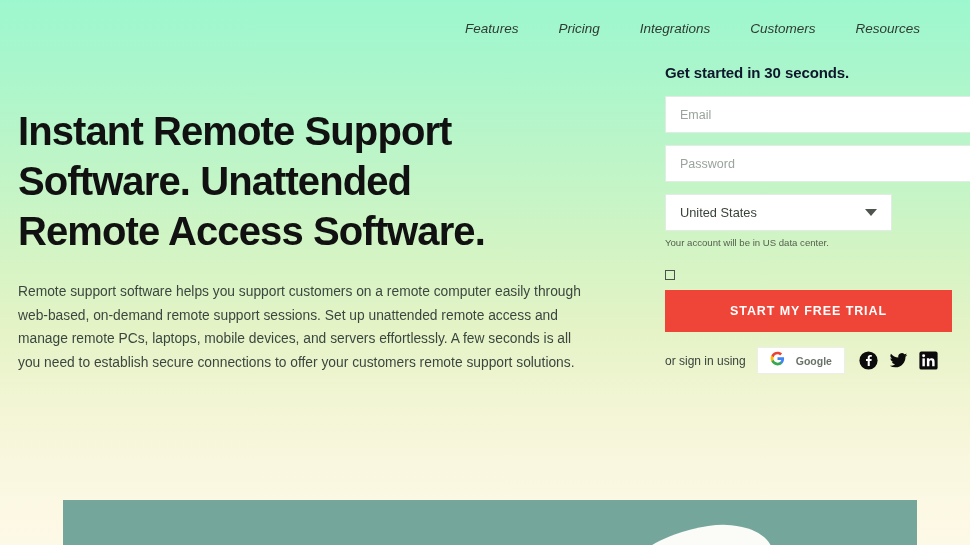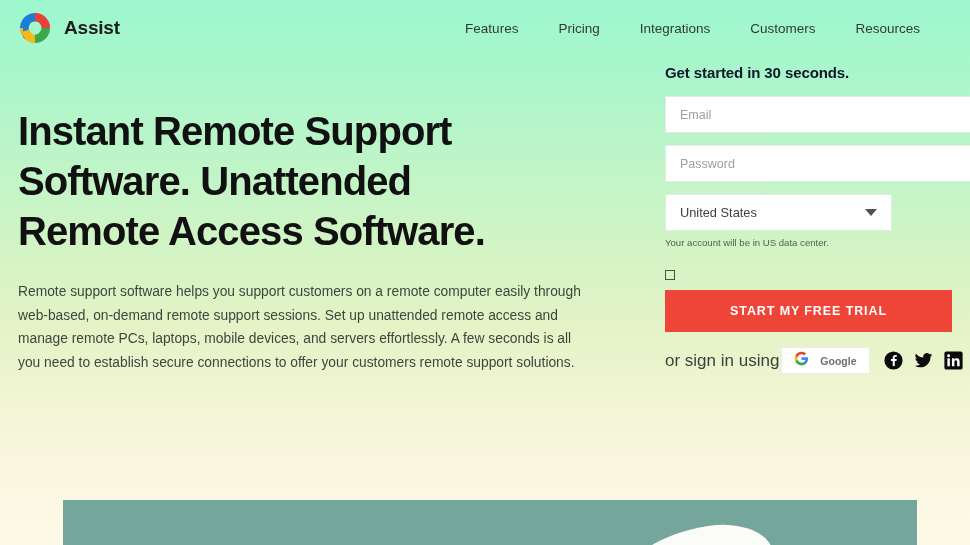--- a/index.html
+++ b/index.html
@@ -61,20 +61,21 @@
     align-items: center;
     gap: 40px;
     padding-right: 30px;
   }
 
   .nav-item {
     font-size: 13.5px;
     color: #2f3b33;
     cursor: pointer;
     white-space: nowrap;
+    font-style: italic;
   }
 
   
   .main {
     display: flex;
     padding: 50px 18px 0 18px;
     align-items: flex-start;
   }
 
   .left-col {
@@ -206,23 +207,23 @@
   }
 
   .social-row {
     display: flex;
     align-items: center;
     margin-top: 15px;
     gap: 0;
   }
 
   .social-label {
-    font-size: 17px;
+    font-size: 12px;
     color: #39423a;
-    margin-right: 2px;
+    margin-right: 11px;
     white-space: nowrap;
   }
 
   .google-btn {
     height: 27px;
     background: #ffffff;
     border: 1px solid #eceee9;
     display: flex;
     align-items: center;
     gap: 11px;
@@ -261,43 +262,20 @@
     height: 60px;
     background: #fbfbf7;
     border-radius: 60% 40% 45% 55% / 70% 60% 40% 30%;
     transform: rotate(-9deg);
   }
 </style>
 </head>
 <body>
 
 <div class="header">
-  <div class="brand">
-    <span class="logo-mark">
-      <svg width="34" height="34" viewBox="0 0 34 34">
-        <defs>
-          <clipPath id="ringclip">
-            <path d="M17 2 A15 15 0 1 1 16.99 2 Z M17 10.5 A6.5 6.5 0 1 0 17.01 10.5 Z" fill-rule="evenodd"></path>
-          </clipPath>
-        </defs>
-        <g clip-path="url(#ringclip)">
-          <path d="M17 17 L17 0 L34 0 L34 17 Z" fill="#e8413a"></path>
-          <path d="M17 17 L34 17 L34 34 L17 34 Z" fill="#3aa94a"></path>
-          <path d="M17 17 L17 34 L0 34 L0 17 Z" fill="#f5b719"></path>
-          <path d="M17 17 L0 17 L0 0 L17 0 Z" fill="#1c7fd6"></path>
-          <path d="M17 1 A16 16 0 0 1 33 17 L25 17 A8 8 0 0 0 17 9 Z" fill="#e8413a"></path>
-          <path d="M5 5 L17 17 L5 29 Z" fill="#1c7fd6"></path>
-          <path d="M29 20 L17 17 L24 31 Z" fill="#3aa94a"></path>
-          <path d="M3 21 L17 17 L9 31 Z" fill="#f5b719"></path>
-        </g>
-        <circle cx="17" cy="17" r="15" fill="none" stroke="rgba(0,0,0,0.04)" stroke-width="0.5"></circle>
-      </svg>
-    </span>
-    <span class="brand-name">Assist</span>
-  </div>
 
   <nav class="nav">
     <span class="nav-item">Features</span>
     <span class="nav-item">Pricing</span>
     <span class="nav-item">Integrations</span>
     <span class="nav-item">Customers</span>
     <span class="nav-item">Resources</span>
   </nav>
 </div>
 

